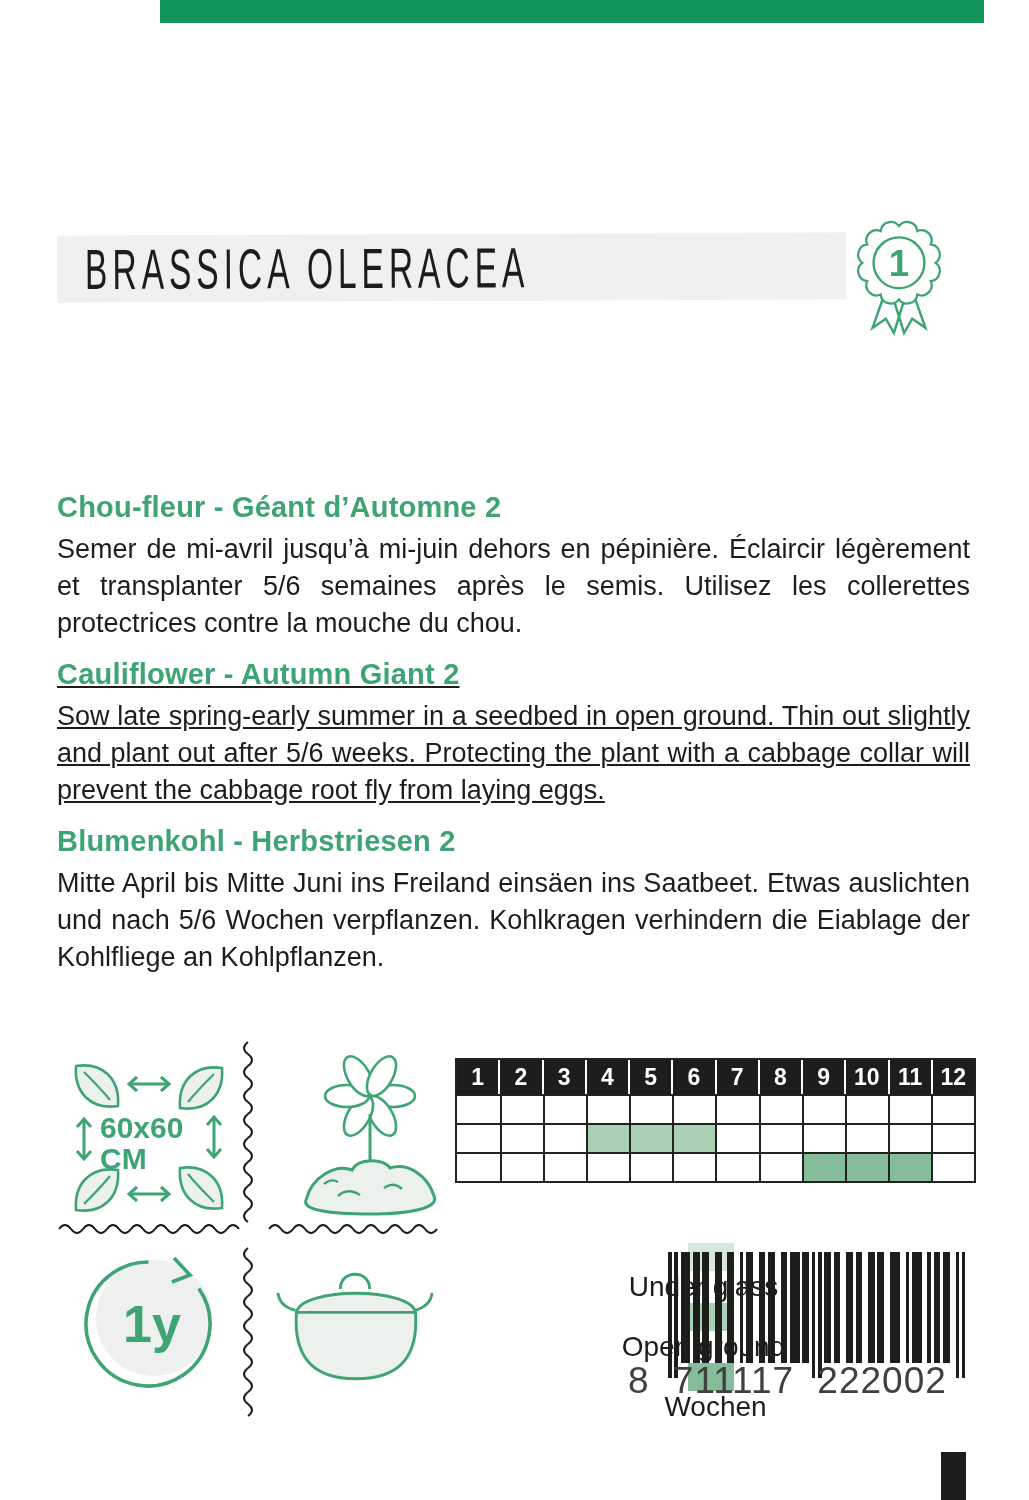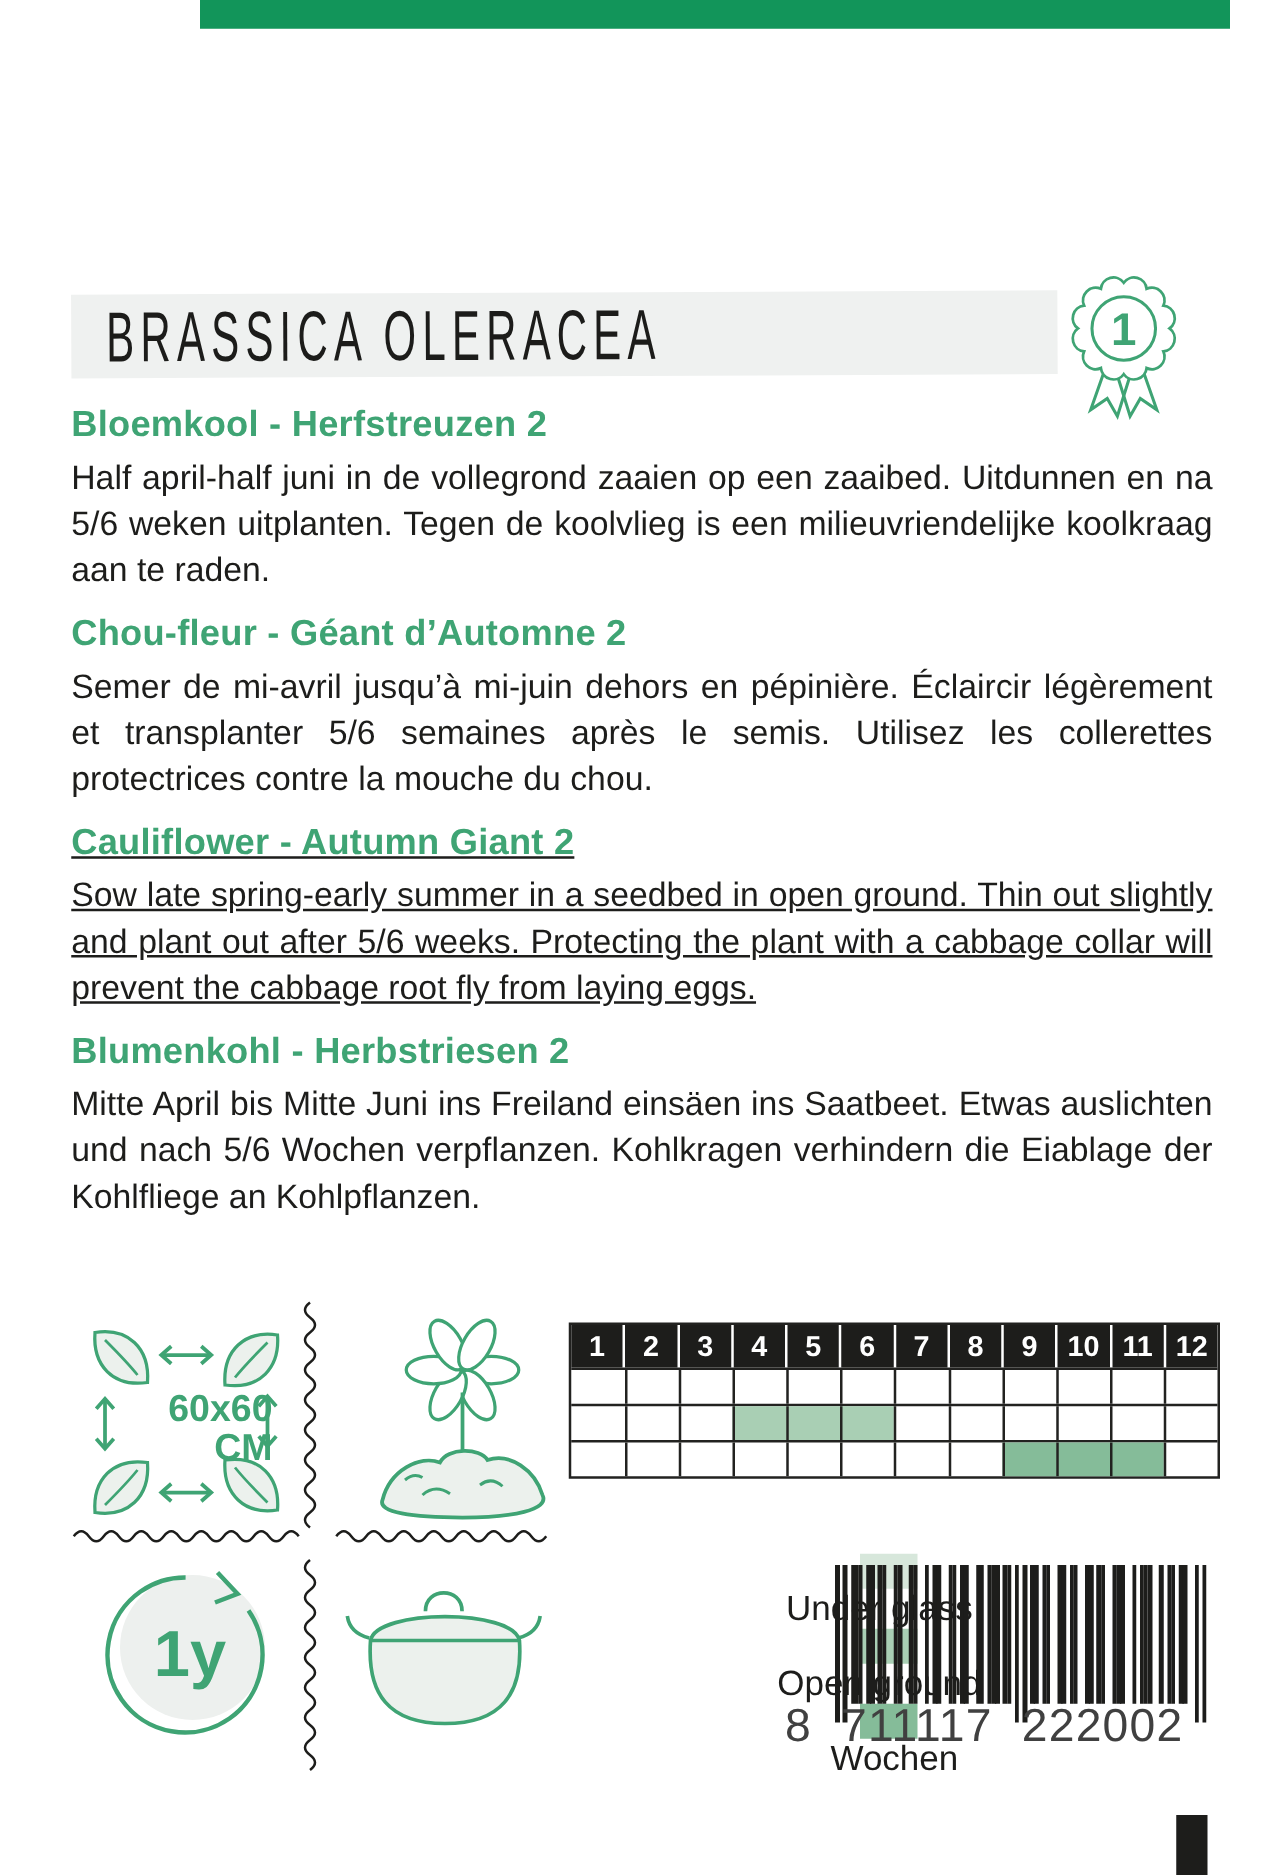--- a/index.html
+++ b/index.html
@@ -16,21 +16,21 @@
           transform:scale(0.82,1.38);transform-origin:0 50%;}
 
   .ribbon{left:848px;top:216px;width:102px;height:120px;}
 
   .section{left:57px;width:913px;}
   .sec-0{top:324px;} .sec-1{top:491px;} .sec-2{top:658px;text-decoration:underline;} .sec-3{top:825px;}
   .section h2{margin:0 0 7px 0;font-size:29px;font-weight:700;color:#3fa474;letter-spacing:0.2px;}
   .section p{margin:0;font-size:27px;line-height:37px;text-align:justify;color:#1d1d1b;}
 
   .spacing-svg{left:64px;top:1058px;width:172px;height:162px;}
-  .spacing-text{left:100px;top:1112px;width:118px;text-align:right;font-size:30px;line-height:31px;
+  .spacing-text{left:100px;top:1112px;width:118px;text-align:left;font-size:30px;line-height:31px;
           font-weight:700;color:#3fa474;}
 
   .wavy-h{left:57px;top:1220px;width:394px;height:18px;}
   .wavy-v{left:240px;top:1040px;width:16px;height:392px;}
 
   .flower-svg{left:292px;top:1050px;width:158px;height:172px;}
 
   .cal{left:455px;top:1058px;width:521px;border:2px solid #222220;box-sizing:border-box;background:#fff;}
   .cal-head{display:grid;grid-template-columns:repeat(12,1fr);gap:2px;background:#ffffff;height:34px;}
   .cal-head div{background:#1d1d1b;color:#ffffff;font-size:23px;font-weight:700;
@@ -75,24 +75,20 @@
   </div>
 
   <svg class="abs ribbon" viewBox="0 0 100 118">
     <path class="g-stroke" stroke-width="2.4" d="M36,76 L24,110 L37,101 L45,115 L55,83"></path>
     <path class="g-stroke" stroke-width="2.4" d="M64,76 L76,110 L63,101 L55,115 L45,83"></path>
     <path d="M86,46 A10,10 0 0 1 81.2,64 A10,10 0 0 1 68,77.2 A10,10 0 0 1 50,82 A10,10 0 0 1 32,77.2 A10,10 0 0 1 18.8,64 A10,10 0 0 1 14,46 A10,10 0 0 1 18.8,28 A10,10 0 0 1 32,14.8 A10,10 0 0 1 50,10 A10,10 0 0 1 68,14.8 A10,10 0 0 1 81.2,28 A10,10 0 0 1 86,46 Z" fill="#ffffff" stroke="#3fa474" stroke-width="2.2"></path>
     <circle cx="50" cy="46" r="25" fill="#ffffff" stroke="#3fa474" stroke-width="2.4"></circle>
     <text x="50" y="59" text-anchor="middle" font-size="36" font-weight="700" fill="#3fa474" font-family="Liberation Sans, sans-serif">1</text>
   </svg>
 
-  <div class="abs section sec-0">
-    <h2>Bloemkool - Herfstreuzen 2</h2>
-    <p> Half april-half juni in de vollegrond zaaien op een zaaibed. Uitdunnen en na 5/6 weken uitplanten. Tegen de koolvlieg is een milieuvriendelijke koolkraag aan te raden.</p>
-  </div>
   <div class="abs section sec-1">
     <h2>Chou-fleur - Géant d’Automne 2</h2>
     <p>Semer de mi-avril jusqu’à mi-juin dehors en pépinière. Éclaircir légèrement et transplanter 5/6 semaines après le semis. Utilisez les collerettes protectrices contre la mouche du chou.</p>
   </div>
   <div class="abs section sec-2">
     <h2>Cauliflower - Autumn Giant 2</h2>
     <p>Sow late spring-early summer in a seedbed in open ground. Thin out slightly and plant out after 5/6 weeks. Protecting the plant with a cabbage collar will prevent the cabbage root fly from laying eggs.</p>
   </div>
   <div class="abs section sec-3">
     <h2>Blumenkohl - Herbstriesen 2</h2>

